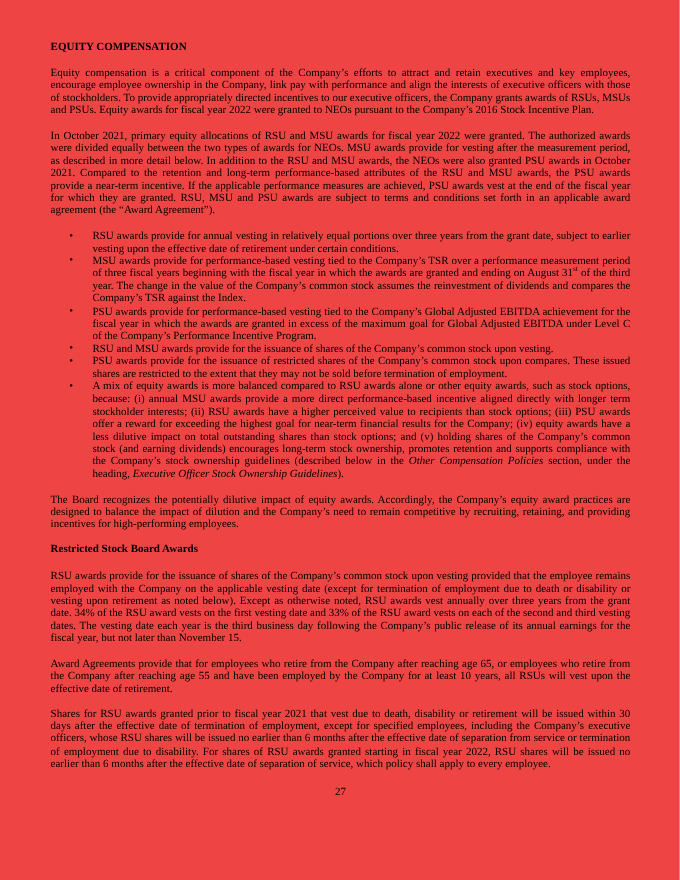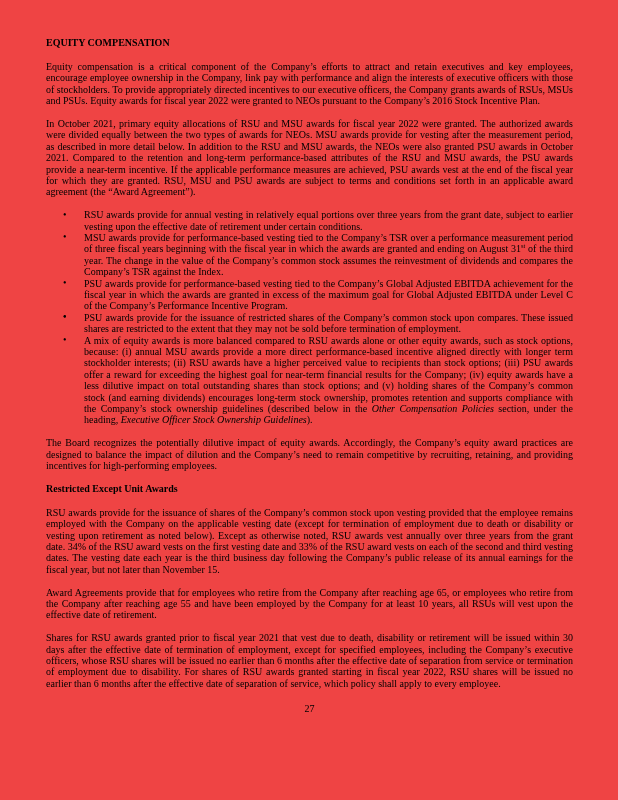--- a/index.html
+++ b/index.html
@@ -80,37 +80,38 @@
       <span><span>MSU awards provide for performance-based vesting tied to the Company’s TSR over a performance measurement period of three fiscal years beginning with the fiscal year in which the awards are granted and ending on August 31</span><sup class="ord">st</sup><span> of the third year. The change in the value of the Company’s common stock assumes the reinvestment of dividends and compares the Company’s TSR against the Index.</span></span>
     </div>
 
     <div class="bullet-item">
       <span class="bullet-dot">•</span>
       <span>PSU awards provide for performance-based vesting tied to the Company’s Global Adjusted EBITDA achievement for the fiscal year in which the awards are granted in excess of the maximum goal for Global Adjusted EBITDA under Level C of the Company’s Performance Incentive Program.</span>
     </div>
 
     <div class="bullet-item">
       <span class="bullet-dot">•</span>
+      <span>RSU and MSU awards provide for the issuance of shares of the Company’s common stock upon vesting.</span>
     </div>
 
     <div class="bullet-item">
       <span class="bullet-dot">•</span>
       <span>PSU awards provide for the issuance of restricted shares of the Company’s common stock upon compares. These issued shares are restricted to the extent that they may not be sold before termination of employment.</span>
     </div>
 
     <div class="bullet-item">
       <span class="bullet-dot">•</span>
       <span><span>A mix of equity awards is more balanced compared to RSU awards alone or other equity awards, such as stock options, because: (i) annual MSU awards provide a more direct performance-based incentive aligned directly with longer term stockholder interests; (ii) RSU awards have a higher perceived value to recipients than stock options; (iii) PSU awards offer a reward for exceeding the highest goal for near-term financial results for the Company; (iv) equity awards have a less dilutive impact on total outstanding shares than stock options; and (v) holding shares of the Company’s common stock (and earning dividends) encourages long-term stock ownership, promotes retention and supports compliance with the Company’s stock ownership guidelines (described below in the </span><span class="it">Other Compensation Policies</span><span> section, under the heading, </span><span class="it">Executive Officer Stock Ownership Guidelines</span><span>).</span></span>
     </div>
 
   </div>
 
   <p class="para">The Board recognizes the potentially dilutive impact of equity awards. Accordingly, the Company’s equity award practices are designed to balance the impact of dilution and the Company’s need to remain competitive by recruiting, retaining, and providing incentives for high-performing employees.</p>
 
-  <div class="heading">Restricted Except Unit Awards</div>
+  <div class="heading">Restricted Stock Board Awards</div>
 
   <p class="para">RSU awards provide for the issuance of shares of the Company’s common stock upon vesting provided that the employee remains employed with the Company on the applicable vesting date (except for termination of employment due to death or disability or vesting upon retirement as noted below). Except as otherwise noted, RSU awards vest annually over three years from the grant date. 34% of the RSU award vests on the first vesting date and 33% of the RSU award vests on each of the second and third vesting dates. The vesting date each year is the third business day following the Company’s public release of its annual earnings for the fiscal year, but not later than November 15.</p>
 
   <p class="para">Award Agreements provide that for employees who retire from the Company after reaching age 65, or employees who retire from the Company after reaching age 55 and have been employed by the Company for at least 10 years, all RSUs will vest upon the effective date of retirement.</p>
 
   <p class="para">Shares for RSU awards granted prior to fiscal year 2021 that vest due to death, disability or retirement will be issued within 30 days after the effective date of termination of employment, except for specified employees, including the Company’s executive officers, whose RSU shares will be issued no earlier than 6 months after the effective date of separation from service or termination of employment due to disability. For shares of RSU awards granted starting in fiscal year 2022, RSU shares will be issued no earlier than 6 months after the effective date of separation of service, which policy shall apply to every employee.</p>
 
   <div class="page-number">27</div>
 
 </div>

